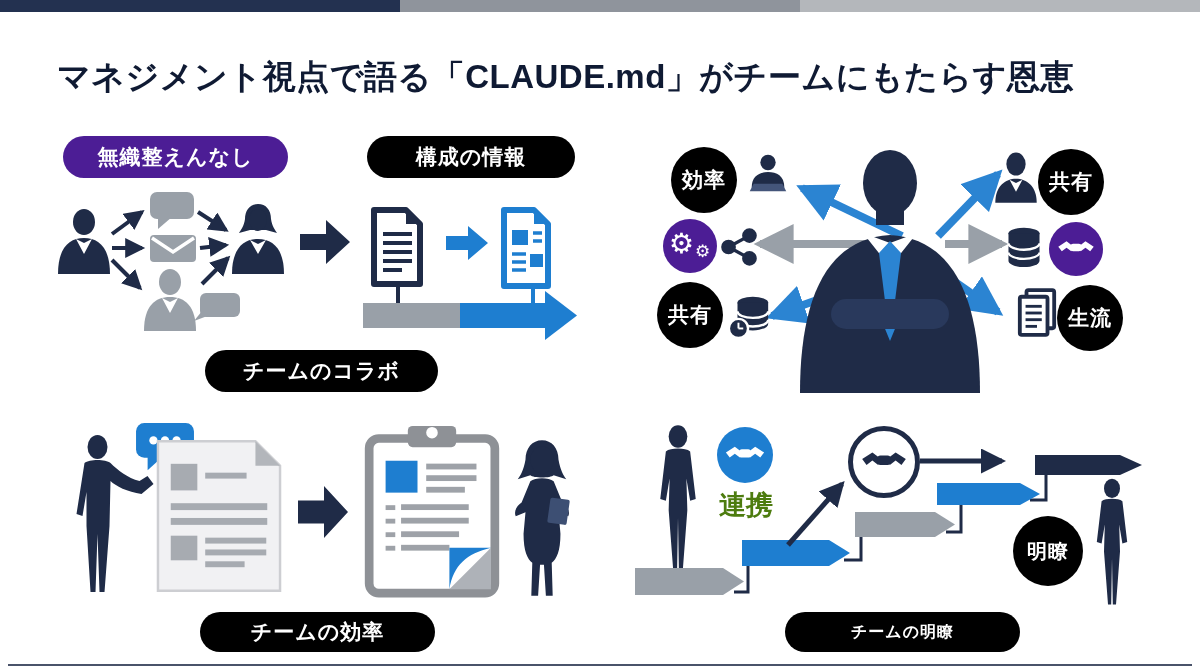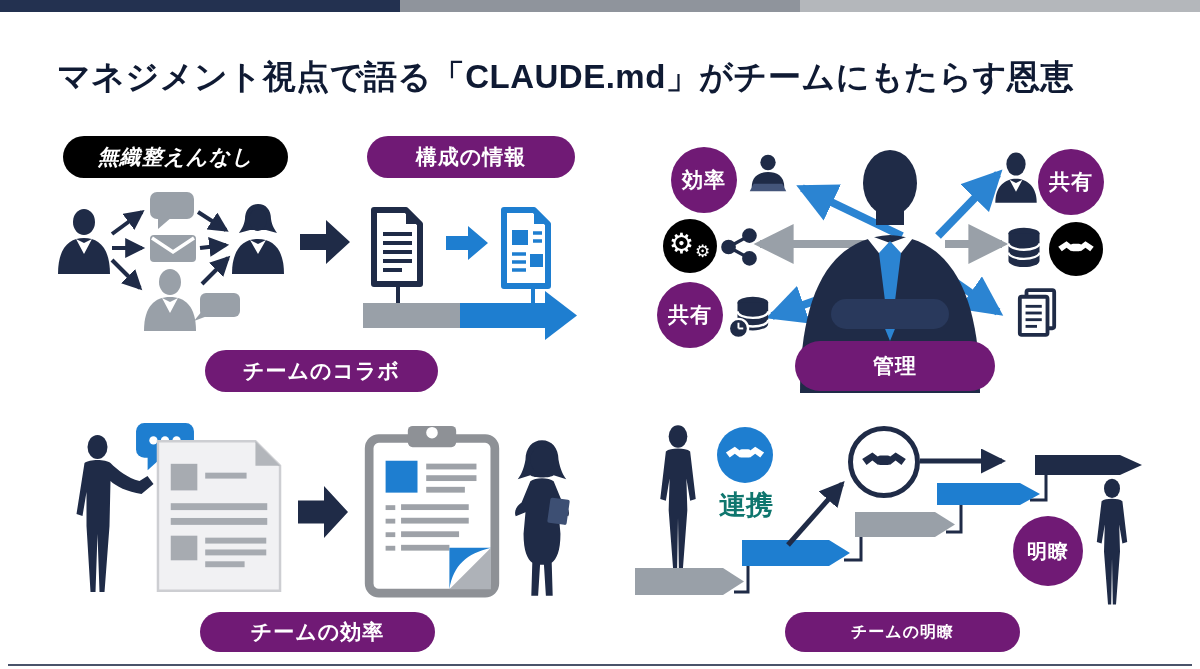--- a/index.html
+++ b/index.html
@@ -1,22 +1,22 @@
 <!DOCTYPE html>
 <html><head>
 <meta charset="utf-8">
 <style>
   html,body{margin:0;padding:0;background:#ffffff;}
   .canvas{position:relative;width:1200px;height:669px;background:#ffffff;overflow:hidden;
           font-family:"Liberation Sans","DejaVu Sans",sans-serif;}
   .abs{position:absolute;}
   .pill{display:flex;align-items:center;justify-content:center;color:#fff;font-weight:bold;
         border-radius:22px;letter-spacing:1px;}
-  .navybg{background:#701a75;}
-  .graybg{background:#000000;font-style:italic;}
+  .navybg{background:#000000;}
+  .graybg{background:#4c1d95;}
   .circle{border-radius:50%;display:flex;align-items:center;justify-content:center;
           color:#fff;font-weight:bold;letter-spacing:1px;text-align:center;}
   .title{color:#0f1a33;font-weight:800;font-size:33px;letter-spacing:0.5px;white-space:nowrap;}
   .block-arrow{clip-path:polygon(0 28%,52% 28%,52% 0,100% 50%,52% 100%,52% 72%,0 72%);}
   svg{display:block;}
 </style>
 </head>
 <body>
 
 <div class="canvas">
@@ -224,24 +224,24 @@
   <svg class="abs" style="left:1016px;top:288px;" width="42" height="50" viewBox="0 0 44 52">
     <rect x="11" y="2" width="29" height="40" rx="2" fill="#fff" stroke="#1f2b47" stroke-width="4"></rect>
     <rect x="4" y="9" width="29" height="40" rx="2" fill="#fff" stroke="#1f2b47" stroke-width="4"></rect>
     <g stroke="#1f2b47" stroke-width="3">
       <line x1="10" y1="19" x2="27" y2="19"></line>
       <line x1="10" y1="26" x2="27" y2="26"></line>
       <line x1="10" y1="33" x2="27" y2="33"></line>
       <line x1="10" y1="40" x2="22" y2="40"></line>
     </g>
   </svg>
-
-  <div class="abs pill navybg" style="left:795px;top:341px;width:200px;height:50px;border-radius:25px;font-size:21px;">
-    <span>管理</span>
-  </div>
+  <div class="abs circle navybg" style="left:1057px;top:285px;width:66px;height:66px;font-size:21px;">
+    <span>生流</span>
+  </div>
+
 
   <svg class="abs" style="left:63px;top:434px;" width="95" height="160" viewBox="0 0 90 160">
     <g fill="#1f2b47">
       <ellipse cx="32" cy="13" rx="10" ry="12"></ellipse>
       <path d="M19 29 C24 25 40 25 45 29 C52 36 62 44 74 47 L82 42 L88 50 L76 60 C62 58 50 52 45 47 L44 92 L39 158 H34 L32 100 L30 158 H25 L21 92 L21 58 L17 82 L11 80 Z"></path>
     </g>
   </svg>
 
   <svg class="abs" style="left:136px;top:423px;" width="58" height="48" viewBox="0 0 70 58">
     <g fill="#1e7ed0">
@@ -314,21 +314,21 @@
 
   <div class="abs circle" style="left:717px;top:427px;width:56px;height:56px;background:#1e7ed0;">
     <svg width="42" height="28" viewBox="0 0 64 44">
       <g fill="#fff">
         <polygon points="2,18 16,9 28,18 24,26 16,20 8,26"></polygon>
         <polygon points="62,18 48,9 36,18 40,26 48,20 56,26"></polygon>
         <rect x="23" y="13" width="18" height="13" rx="4"></rect>
       </g>
     </svg>
   </div>
-  <div class="abs" style="left:711px;top:487px;width:70px;text-align:center;font-size:27px;font-weight:bold;color:#0f766e;">
+  <div class="abs" style="left:711px;top:487px;width:70px;text-align:center;font-size:27px;font-weight:bold;color:#4d7c0f;">
     <span>連携</span>
   </div>
 
   <div class="abs circle" style="left:848px;top:426px;width:72px;height:72px;background:#fff;border:5px solid #1f2b47;box-sizing:border-box;">
     <svg width="48" height="32" viewBox="0 0 64 44">
       <g fill="#1f2b47">
         <polygon points="2,18 16,9 28,18 24,26 16,20 8,26"></polygon>
         <polygon points="62,18 48,9 36,18 40,26 48,20 56,26"></polygon>
         <rect x="23" y="13" width="18" height="13" rx="4"></rect>
       </g>

